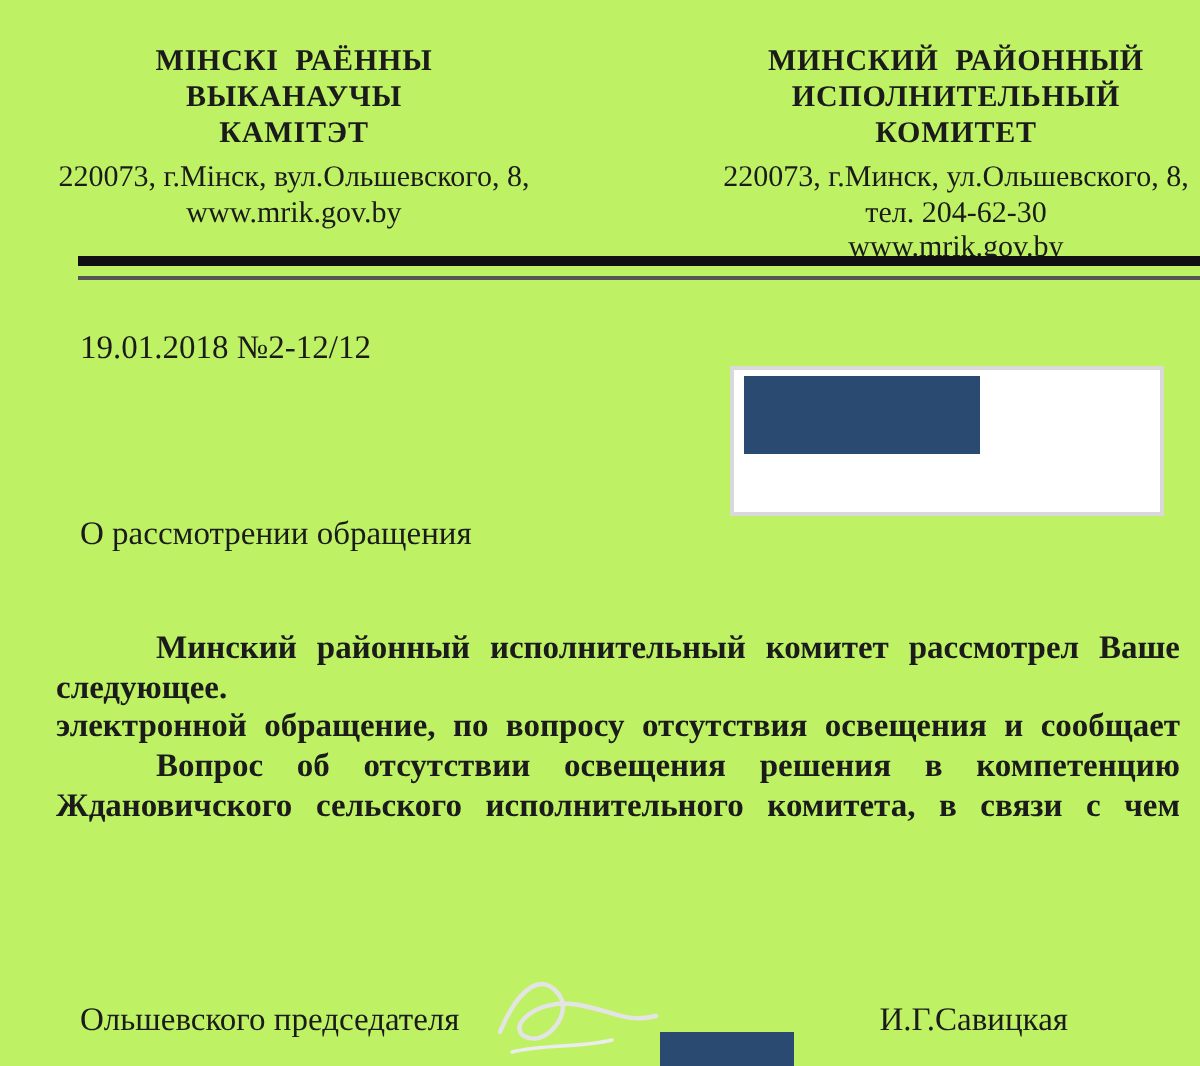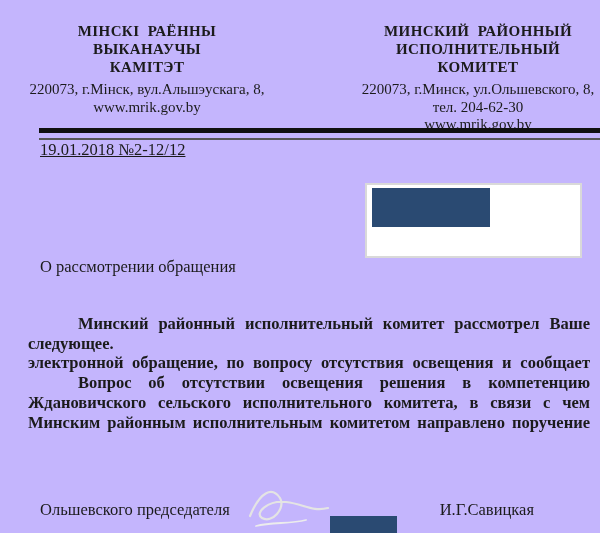--- a/index.html
+++ b/index.html
@@ -1,20 +1,20 @@
 <!DOCTYPE html>
 <html><head>
 <meta charset="utf-8">
 <style>
   html, body { margin: 0; padding: 0; background: #ffffff; }
   .page {
     position: relative;
     width: 600px;
     height: 533px;
-    background: #c4b5fd;
+    background: #bef264;
     overflow: hidden;
     font-family: "Liberation Serif", serif;
     color: #1b1b1b;
   }
   .abs { position: absolute; }
 
   
   .lh-col { position: absolute; top: 22px; text-align: center; }
   .lh-col.left  { left: 18px;  width: 258px; }
   .lh-col.right { left: 350px; width: 256px; }
@@ -26,21 +26,21 @@
     white-space: pre-wrap;
   }
   .lh-addr { margin-top: 5px; }
   .lh-addr-line { font-size: 15px; line-height: 17.5px; white-space: pre-wrap; }
 
   
   .rule-thick { left: 39px; right: 0; top: 128px; height: 5px; background: #101010; }
   .rule-thin  { left: 39px; right: 0; top: 138px; height: 2px; background: #555555; }
 
   
-  .ref-line { left: 40px; top: 140px; font-size: 16.5px; text-decoration: underline; }
+  .ref-line { left: 40px; top: 164px; font-size: 16.5px; }
 
   
   .addressee-box {
     left: 365px; top: 183px; width: 217px; height: 75px;
     border: 2px solid #d9d9d9; box-sizing: border-box; background: #ffffff;
   }
   .redaction-top    { left: 372px; top: 188px; width: 118px; height: 39px; }
   .redaction-bottom { left: 330px; top: 516px; width: 67px;  height: 17px; }
 
   
@@ -65,21 +65,21 @@
 
 <div class="page">
 
   <div class="lh-col left">
     <div>
       <div class="lh-title-line">МІНСКІ  РАЁННЫ</div>
       <div class="lh-title-line">ВЫКАНАУЧЫ</div>
       <div class="lh-title-line">КАМІТЭТ</div>
     </div>
     <div class="lh-addr">
-      <div class="lh-addr-line">220073, г.Мінск, вул.Альшэускага, 8,</div>
+      <div class="lh-addr-line">220073, г.Мінск, вул.Ольшевского, 8,</div>
       <div class="lh-addr-line">www.mrik.gov.by</div>
     </div>
   </div>
 
   <div class="lh-col right">
     <div>
       <div class="lh-title-line">МИНСКИЙ  РАЙОННЫЙ</div>
       <div class="lh-title-line">ИСПОЛНИТЕЛЬНЫЙ</div>
       <div class="lh-title-line">КОМИТЕТ</div>
     </div>
@@ -99,21 +99,20 @@
   <div class="abs redaction-top" style="background: rgb(42, 74, 114);"></div>
 
   <div class="abs subject">О рассмотрении обращения</div>
 
   <div class="abs body-block">
     <div class="bline first">Минский районный исполнительный комитет рассмотрел Ваше</div>
     <div class="bline plain">следующее.</div>
     <div class="bline">электронной обращение, по вопросу отсутствия освещения и сообщает</div>
     <div class="bline first">Вопрос об отсутствии освещения решения в компетенцию</div>
     <div class="bline">Ждановичского сельского исполнительного комитета, в связи с чем</div>
-    <div class="bline">Минским районным исполнительным комитетом направлено поручение</div>
   </div>
 
   <svg class="abs squiggle" width="130" height="60" viewBox="0 0 130 60">
     <path d="M8 44 C 18 20, 30 14, 38 26 C 44 36, 30 52, 20 46 C 12 41, 26 28, 44 30 C 62 32, 70 40, 86 36" fill="none" stroke="#e4e4e4" stroke-width="2.2" stroke-linecap="round"></path>
     <path d="M14 54 C 30 50, 48 52, 64 48" fill="none" stroke="#ececec" stroke-width="1.8" stroke-linecap="round"></path>
   </svg>
 
   <div class="abs sign-row">
     <span>Ольшевского председателя</span>
     <span>И.Г.Савицкая</span>

